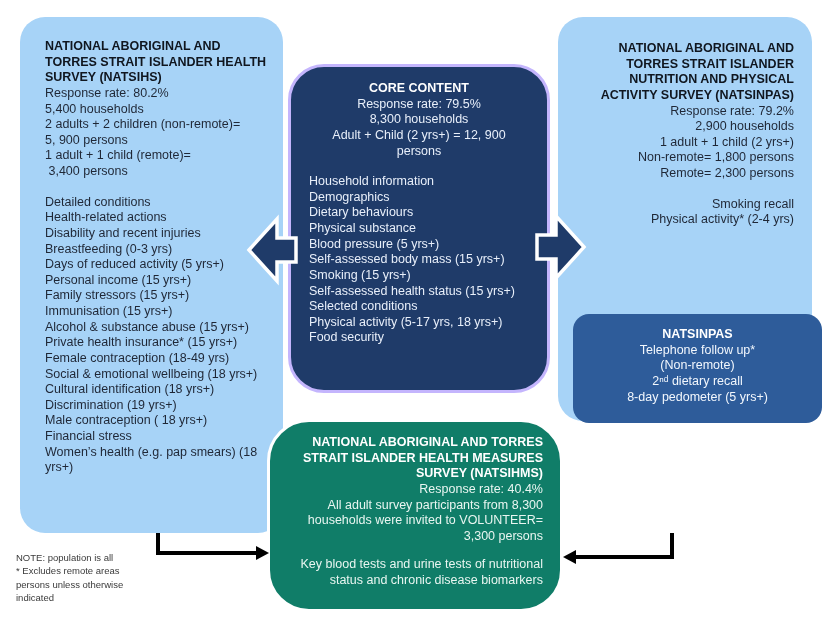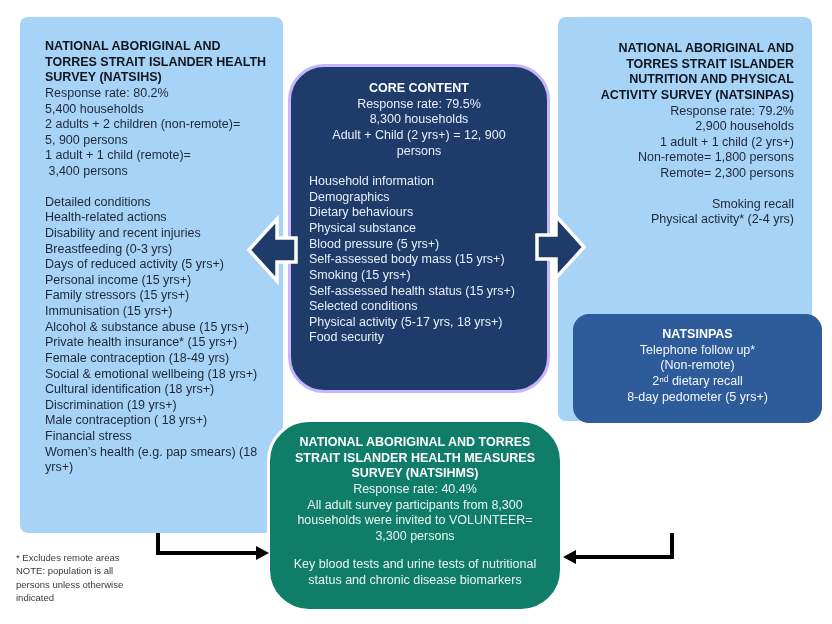--- a/index.html
+++ b/index.html
@@ -2,21 +2,21 @@
 <html><head>
 <meta charset="utf-8">
 <style>
   html,body { margin:0; padding:0; background:#ffffff; }
   .canvas {
     position:relative; width:832px; height:624px; overflow:hidden;
     background:#ffffff;
     font-family:"Liberation Sans","DejaVu Sans",sans-serif;
   }
   .box { position:absolute; box-sizing:border-box; }
-  .light { background:#a7d3f7; border-radius:8px; color:#1f2736; }
+  .light { background:#a7d3f7; border-radius:25px; color:#1f2736; }
   .box .title { font-weight:bold; color:#10161f; font-size:12.5px; line-height:1.25; }
   .line { font-size:12.5px; line-height:1.25; white-space:pre-wrap; }
 
   .natsihs-box { left:20px; top:17px; width:263px; height:516px; padding:22px 10px 10px 25px; z-index:1; }
   .natsihs-box .stats, .natsihs-box .topics { max-width:228px; }
   .natsihs-box .title { max-width:228px; }
 
   .natsinpas-box { left:558px; top:17px; width:254px; height:404px; padding:24px 18px 10px 22px; z-index:1; text-align:right; }
 
   .core-box {
@@ -31,21 +31,21 @@
   .followup-box {
     left:573px; top:314px; width:249px; height:109px; z-index:3;
     background:#2e5c9a; border-radius:16px; padding:13px 18px 8px 18px;
     color:#f2f7fd; text-align:center;
   }
   .followup-box .title { color:#ffffff; }
 
   .natsihms-box {
     left:267px; top:419px; width:296px; height:193px; z-index:2;
     background:#107d68; border:3px solid #ffffff; border-radius:42px;
-    padding:13px 17px 8px 17px; color:#e9f6f1; text-align:center;
+    padding:13px 17px 8px 17px; color:#e9f6f1; text-align:right;
   }
   .natsihms-box .title { color:#ffffff; }
   .natsihms-box .description { margin-top:13px; }
 
   .stats { margin-top:0; }
   .topics { margin-top:15px; }
 
   .footnote {
     position:absolute; left:16px; top:551px; width:160px; z-index:1;
     color:#3a3a3a; font-size:9.5px; line-height:1.42;
@@ -140,22 +140,22 @@
   <div class="box natsihms-box">
     <div class="title">NATIONAL ABORIGINAL AND TORRES STRAIT ISLANDER HEALTH MEASURES SURVEY (NATSIHMS)</div>
     <div class="stats">
         <div class="line">Response rate: 40.4%</div>
         <div class="line">All adult survey participants from 8,300 households were invited to VOLUNTEER= 3,300 persons</div>
       </div>
     <div class="description line">Key blood tests and urine tests of nutritional status and chronic disease biomarkers</div>
   </div>
 
   <div class="footnote">
+      <div class="line">NOTE: population is all</div>
       <div class="line">* Excludes remote areas</div>
-      <div class="line">NOTE: population is all</div>
       <div class="line">persons unless otherwise</div>
       <div class="line">indicated</div>
     </div>
 
   <svg class="overlay" viewBox="0 0 832 624" xmlns="http://www.w3.org/2000/svg">
 
     <polygon points="249,250 277,219 277,238 296,238 296,262 277,262 277,281" fill="#1f3b69" stroke="#ffffff" stroke-width="3.5" stroke-linejoin="miter"></polygon>
 
     <polygon points="584,247 556,216 556,235 537,235 537,259 556,259 556,278" fill="#1f3b69" stroke="#ffffff" stroke-width="3.5" stroke-linejoin="miter"></polygon>
 

